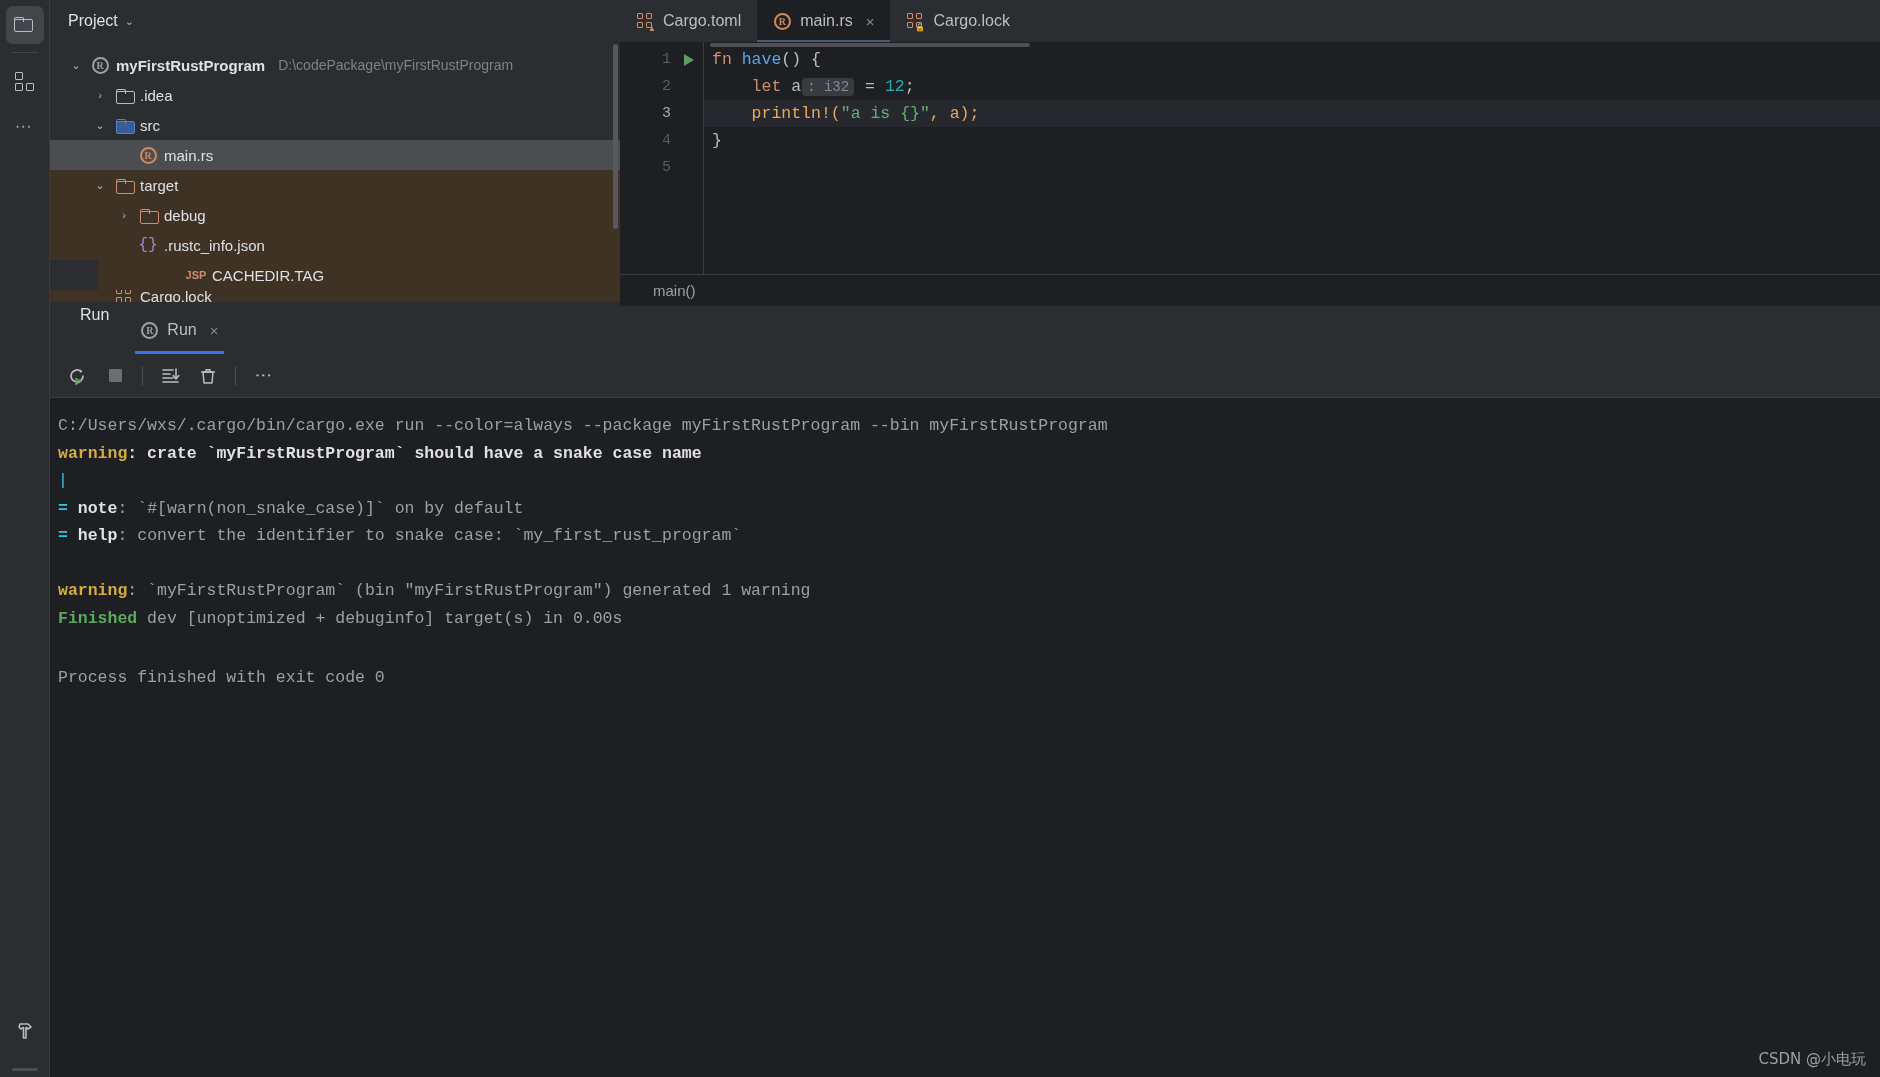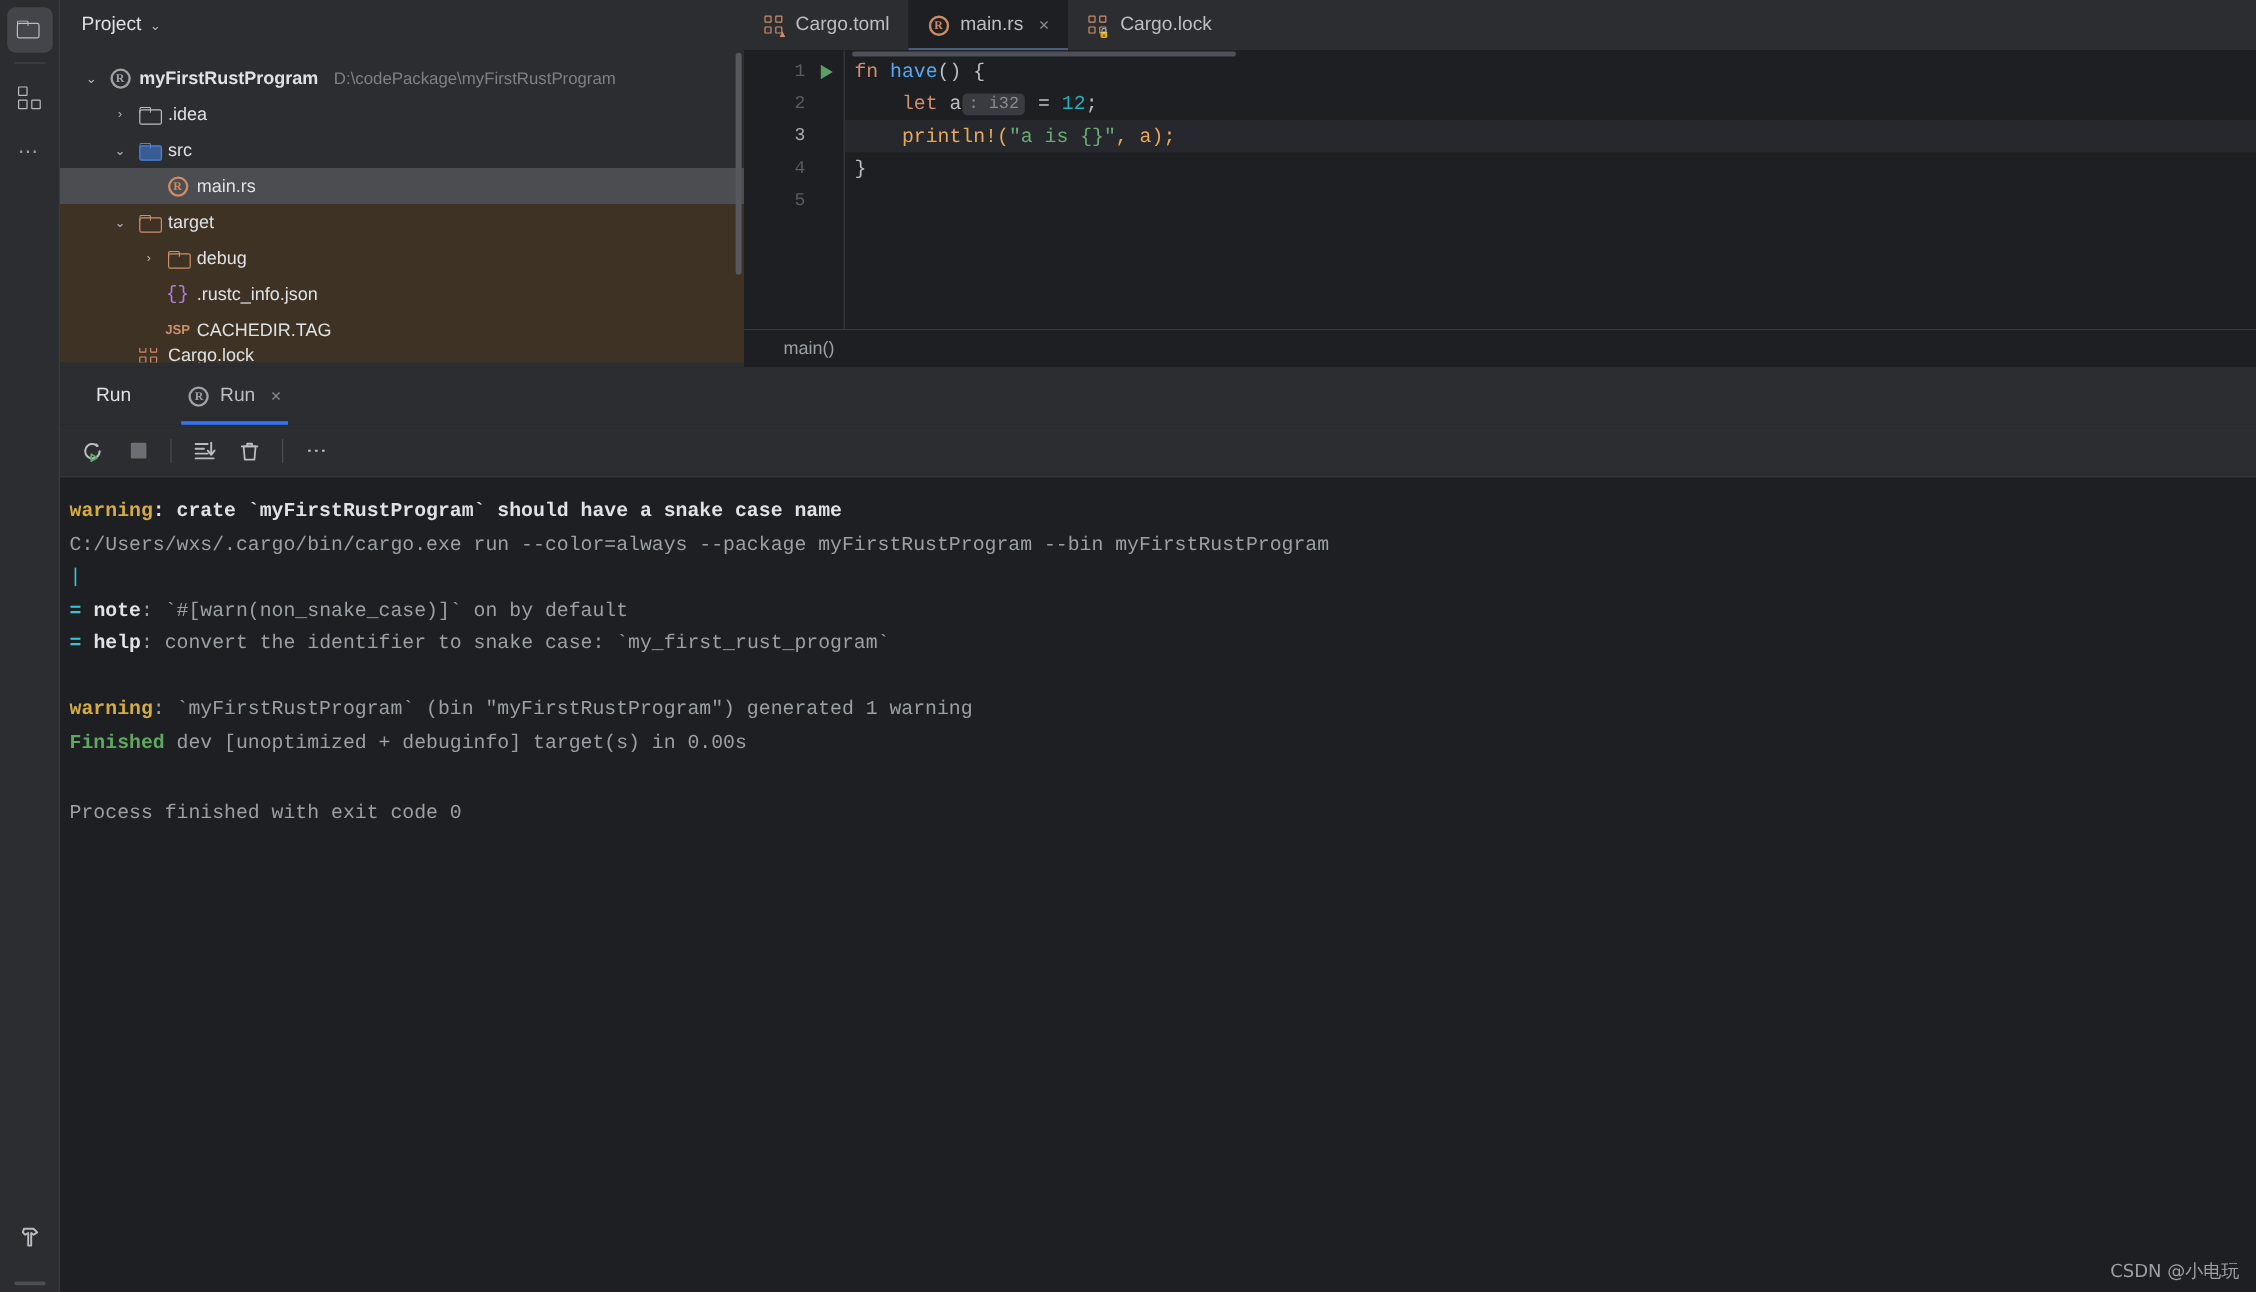--- a/index.html
+++ b/index.html
@@ -140,21 +140,21 @@
     background: #4e5157; border-radius: 2px;
   }
   .breadcrumb {
     height: 32px; background: #1e1f22; border-top: 1px solid #393b40;
     display: flex; align-items: center; padding-left: 33px;
     color: #9aa0a6; font-size: 15px;
   }
 
   
   .run-panel { position: absolute; left: 50px; top: 306px; right: 0; bottom: 0; background: #1e1f22; }
-  .run-tabbar { height: 48px; display: flex; align-items: center; background: #2b2d30; padding-left: 16px; gap: 20px; }
+  .run-tabbar { height: 48px; display: flex; align-items: flex-start; background: #2b2d30; padding-left: 16px; gap: 4px; }
   .run-title { color: #dfe1e5; font-size: 16px; padding: 0 14px; }
   .run-tab {
     display: flex; align-items: center; gap: 9px; padding: 0 14px; height: 48px;
     font-size: 16px; color: #bcbec4; position: relative;
   }
   .run-tab.active::after {
     content: ""; position: absolute; left: 8px; right: 8px; bottom: 0; height: 3px; background: #3574f0;
   }
   .run-toolbar {
     height: 44px; background: #2b2d30; display: flex; align-items: center;
@@ -262,21 +262,21 @@
           </span>
           <span class="tree-label">debug</span>
         </div>
         <div class="tree-row target-bg" style="padding-left: 66px;">
           <span class="arrow blank">›</span>
           <span class="ico">
             <span class="json-ico">{}</span>
           </span>
           <span class="tree-label">.rustc_info.json</span>
         </div>
-        <div class="tree-row target-bg" style="padding-left: 66px;">
+        <div class="tree-row target-bg" style="padding-left: 66px; margin-left: 48px;">
           <span class="arrow blank">›</span>
           <span class="ico">
             <span class="jsp-ico">JSP</span>
           </span>
           <span class="tree-label">CACHEDIR.TAG</span>
         </div>
         <div class="tree-row target-bg" style="padding-left: 42px; height: 12px; overflow: hidden;">
           <span class="arrow blank">›</span>
           <span class="ico">
             <span class="toml-ico">
@@ -410,22 +410,22 @@
           <path d="M8 6 L8 3.8 L12 3.8 L12 6" fill="none" stroke="#b9bcc2" stroke-width="1.5" stroke-linejoin="round"></path>
         </svg>
       </div>
       <div class="tb-sep"></div>
       <div class="tb-btn">
         <span style="color:#b9bcc2;font-size:17px;line-height:8px;writing-mode:vertical-rl;letter-spacing:1px;">⋮</span>
       </div>
     </div>
 
     <div class="console">
+      <div class="cl c-grey">C:/Users/wxs/.cargo/bin/cargo.exe run --color=always --package myFirstRustProgram --bin myFirstRustProgram</div>
       <div class="cl"><span class="c-warn">warning</span><span class="c-bold">: crate `myFirstRustProgram` should have a snake case name</span></div>
-      <div class="cl c-grey">C:/Users/wxs/.cargo/bin/cargo.exe run --color=always --package myFirstRustProgram --bin myFirstRustProgram</div>
       <div class="cl"><span style="color:#35c5d8;">|</span></div>
       <div class="cl"><span class="c-cyan">=</span><span class="c-bold"> </span><span class="c-bold">note</span><span class="c-grey">: `#[warn(non_snake_case)]` on by default</span></div>
       <div class="cl"><span class="c-cyan">=</span><span class="c-bold"> </span><span class="c-bold">help</span><span class="c-grey">: convert the identifier to snake case: `my_first_rust_program`</span></div>
       <div class="cl">&nbsp;</div>
       <div class="cl"><span class="c-warn">warning</span><span class="c-grey">: `myFirstRustProgram` (bin "myFirstRustProgram") generated 1 warning</span></div>
       <div class="cl"><span class="c-green">Finished</span><span class="c-grey"> dev [unoptimized + debuginfo] target(s) in 0.00s</span></div>
       <div class="cl">&nbsp;</div>
       <div class="cl c-grey" style="margin-top:4px;">Process finished with exit code 0</div>
     </div>
 

